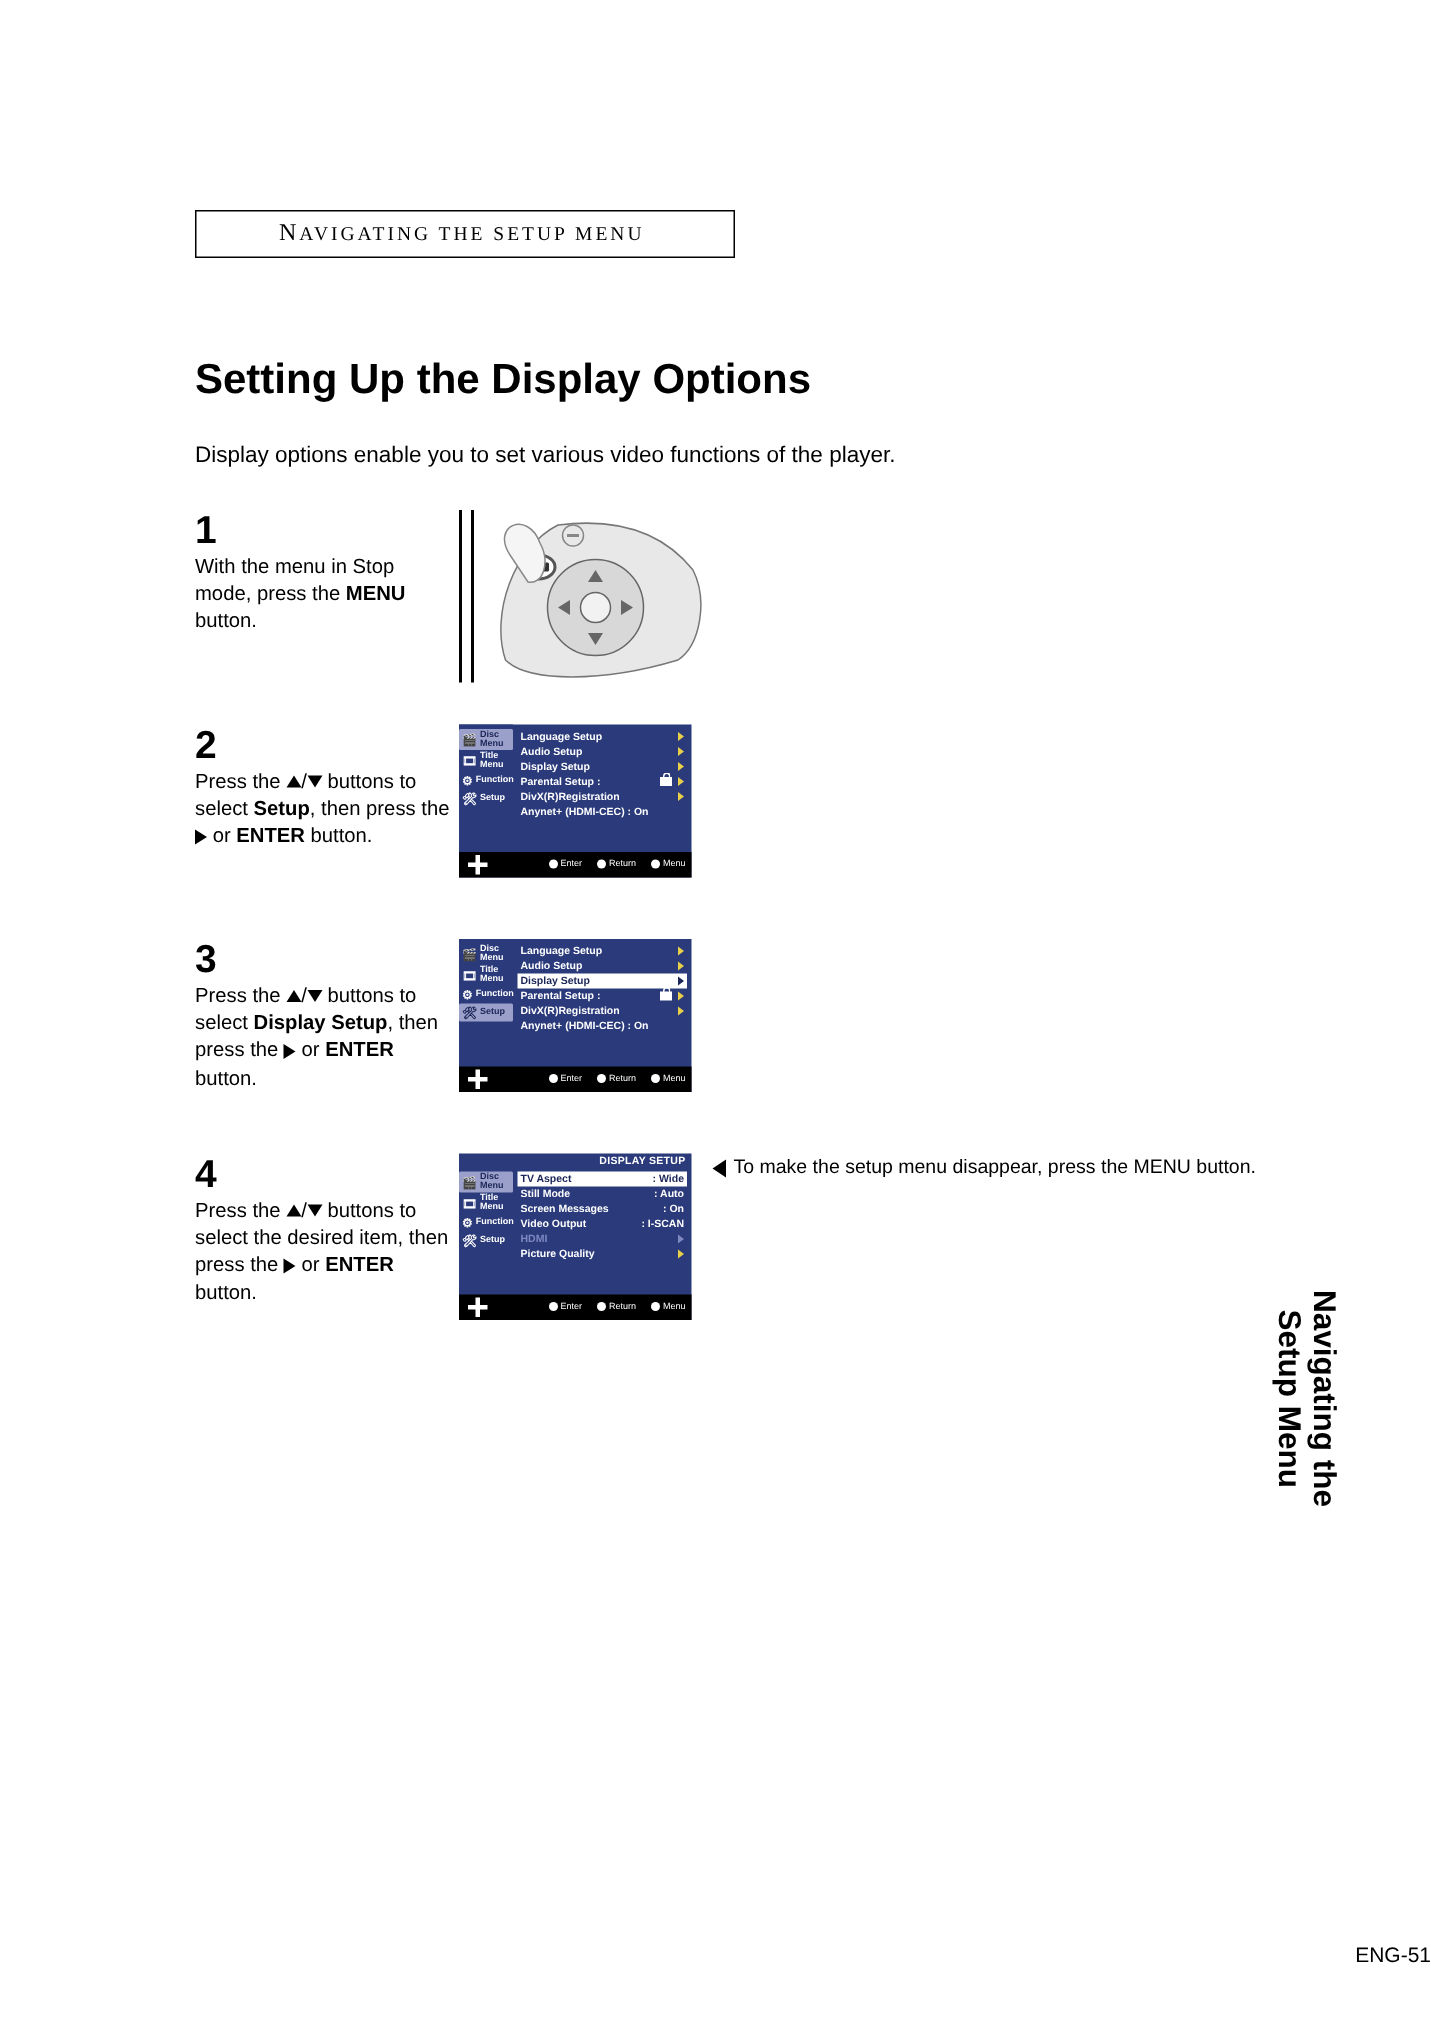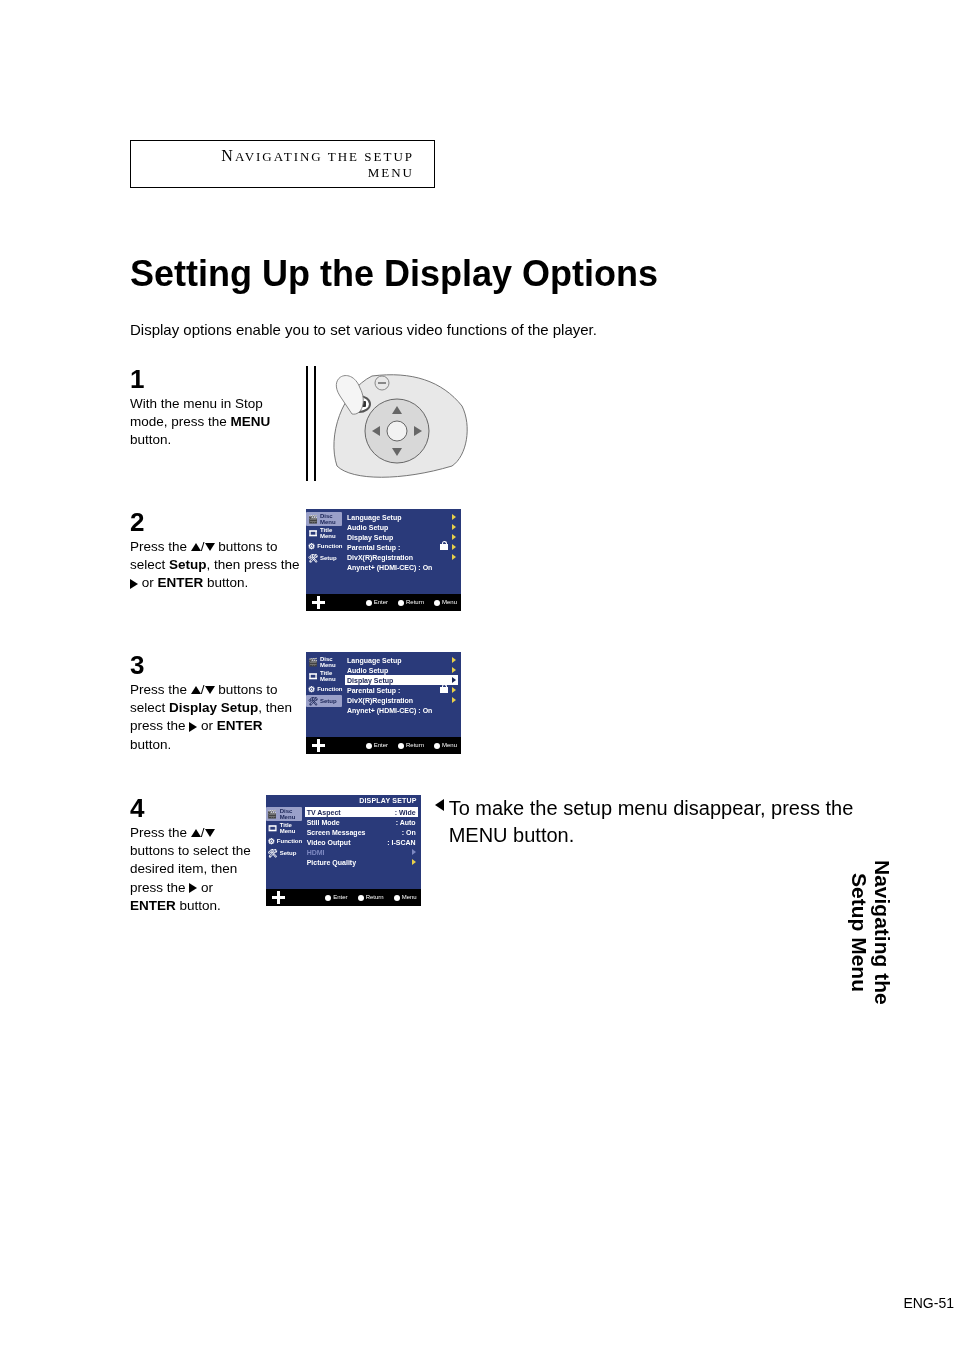--- a/index.html
+++ b/index.html
@@ -16,28 +16,27 @@
   .page-wrap {
     padding: 140px 100px 0 130px;
     box-sizing: border-box;
   }
   .top-tab {
     border: 1px solid #000;
     padding: 6px 20px 6px 55px;
     display: inline-block;
     font-size: 13px;
     letter-spacing: 2px;
-    width: 305px;
+    width: 360px;
     box-sizing: border-box;
     font-family: "Times New Roman", serif;
-    text-align: right;
   }
   .top-tab .firstcap { font-size: 16px; }
   h1.main-heading {
-    font-size: 36px;
+    font-size: 28px;
     margin: 65px 0 4px 0;
     font-weight: bold;
   }
   .subheading {
     font-size: 15px;
     margin-bottom: 28px;
     margin-top: 26px;
   }
   .step-row {
     display: flex;
@@ -170,21 +169,21 @@
     content:'';position:absolute;left:5px;top:0;width:3px;height:13px;background:#fff;
   }
   .osd-footer .dpad::after {
     content:'';position:absolute;top:5px;left:0;width:13px;height:3px;background:#fff;
   }
   .osd-footer .btnlab::before {
     content:'';display:inline-block;width:6px;height:6px;border-radius:50%;background:#fff;margin-right:2px;vertical-align:middle;
   }
 
   .step4-note {
-    font-size: 20px;
+    font-size: 13px;
     line-height: 1.35;
     margin-left: 14px;
     display:flex;
   }
   .step4-note .tri {
     width:0;height:0;border-top:6px solid transparent;border-bottom:6px solid transparent;border-right:9px solid #000;
     margin-right:5px;margin-top:4px;flex-shrink:0;
   }
 
   .side-title {

